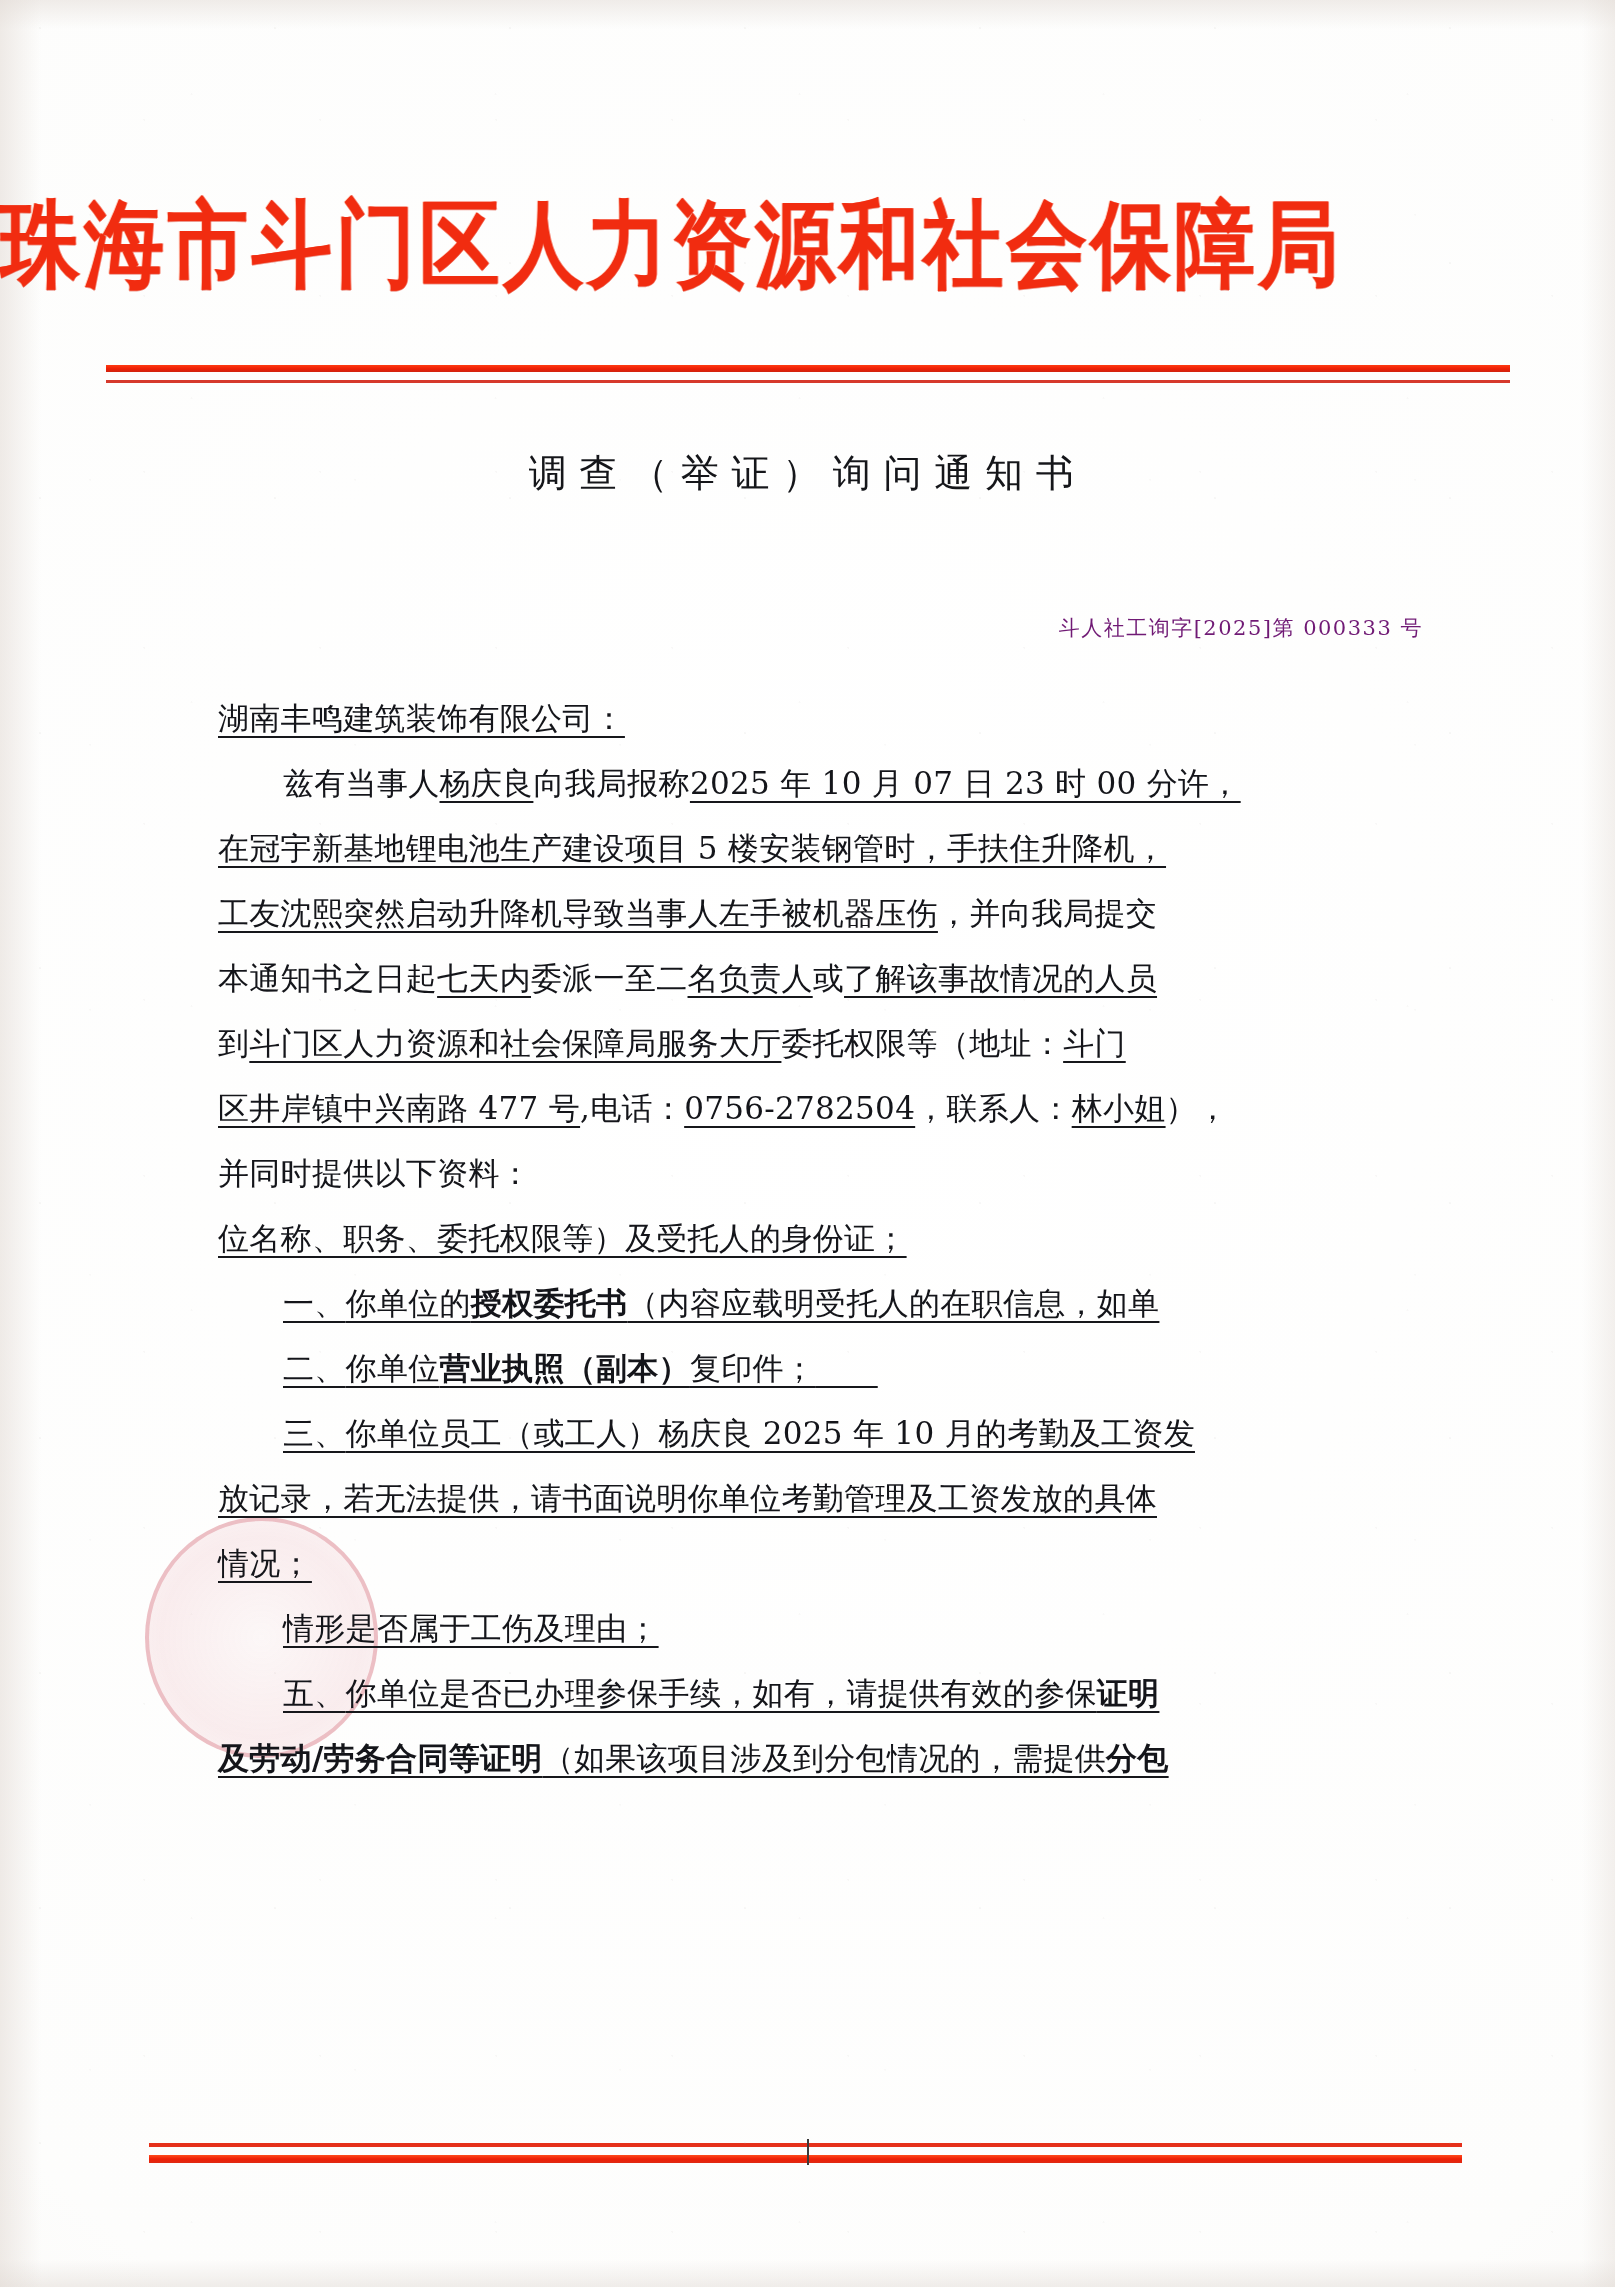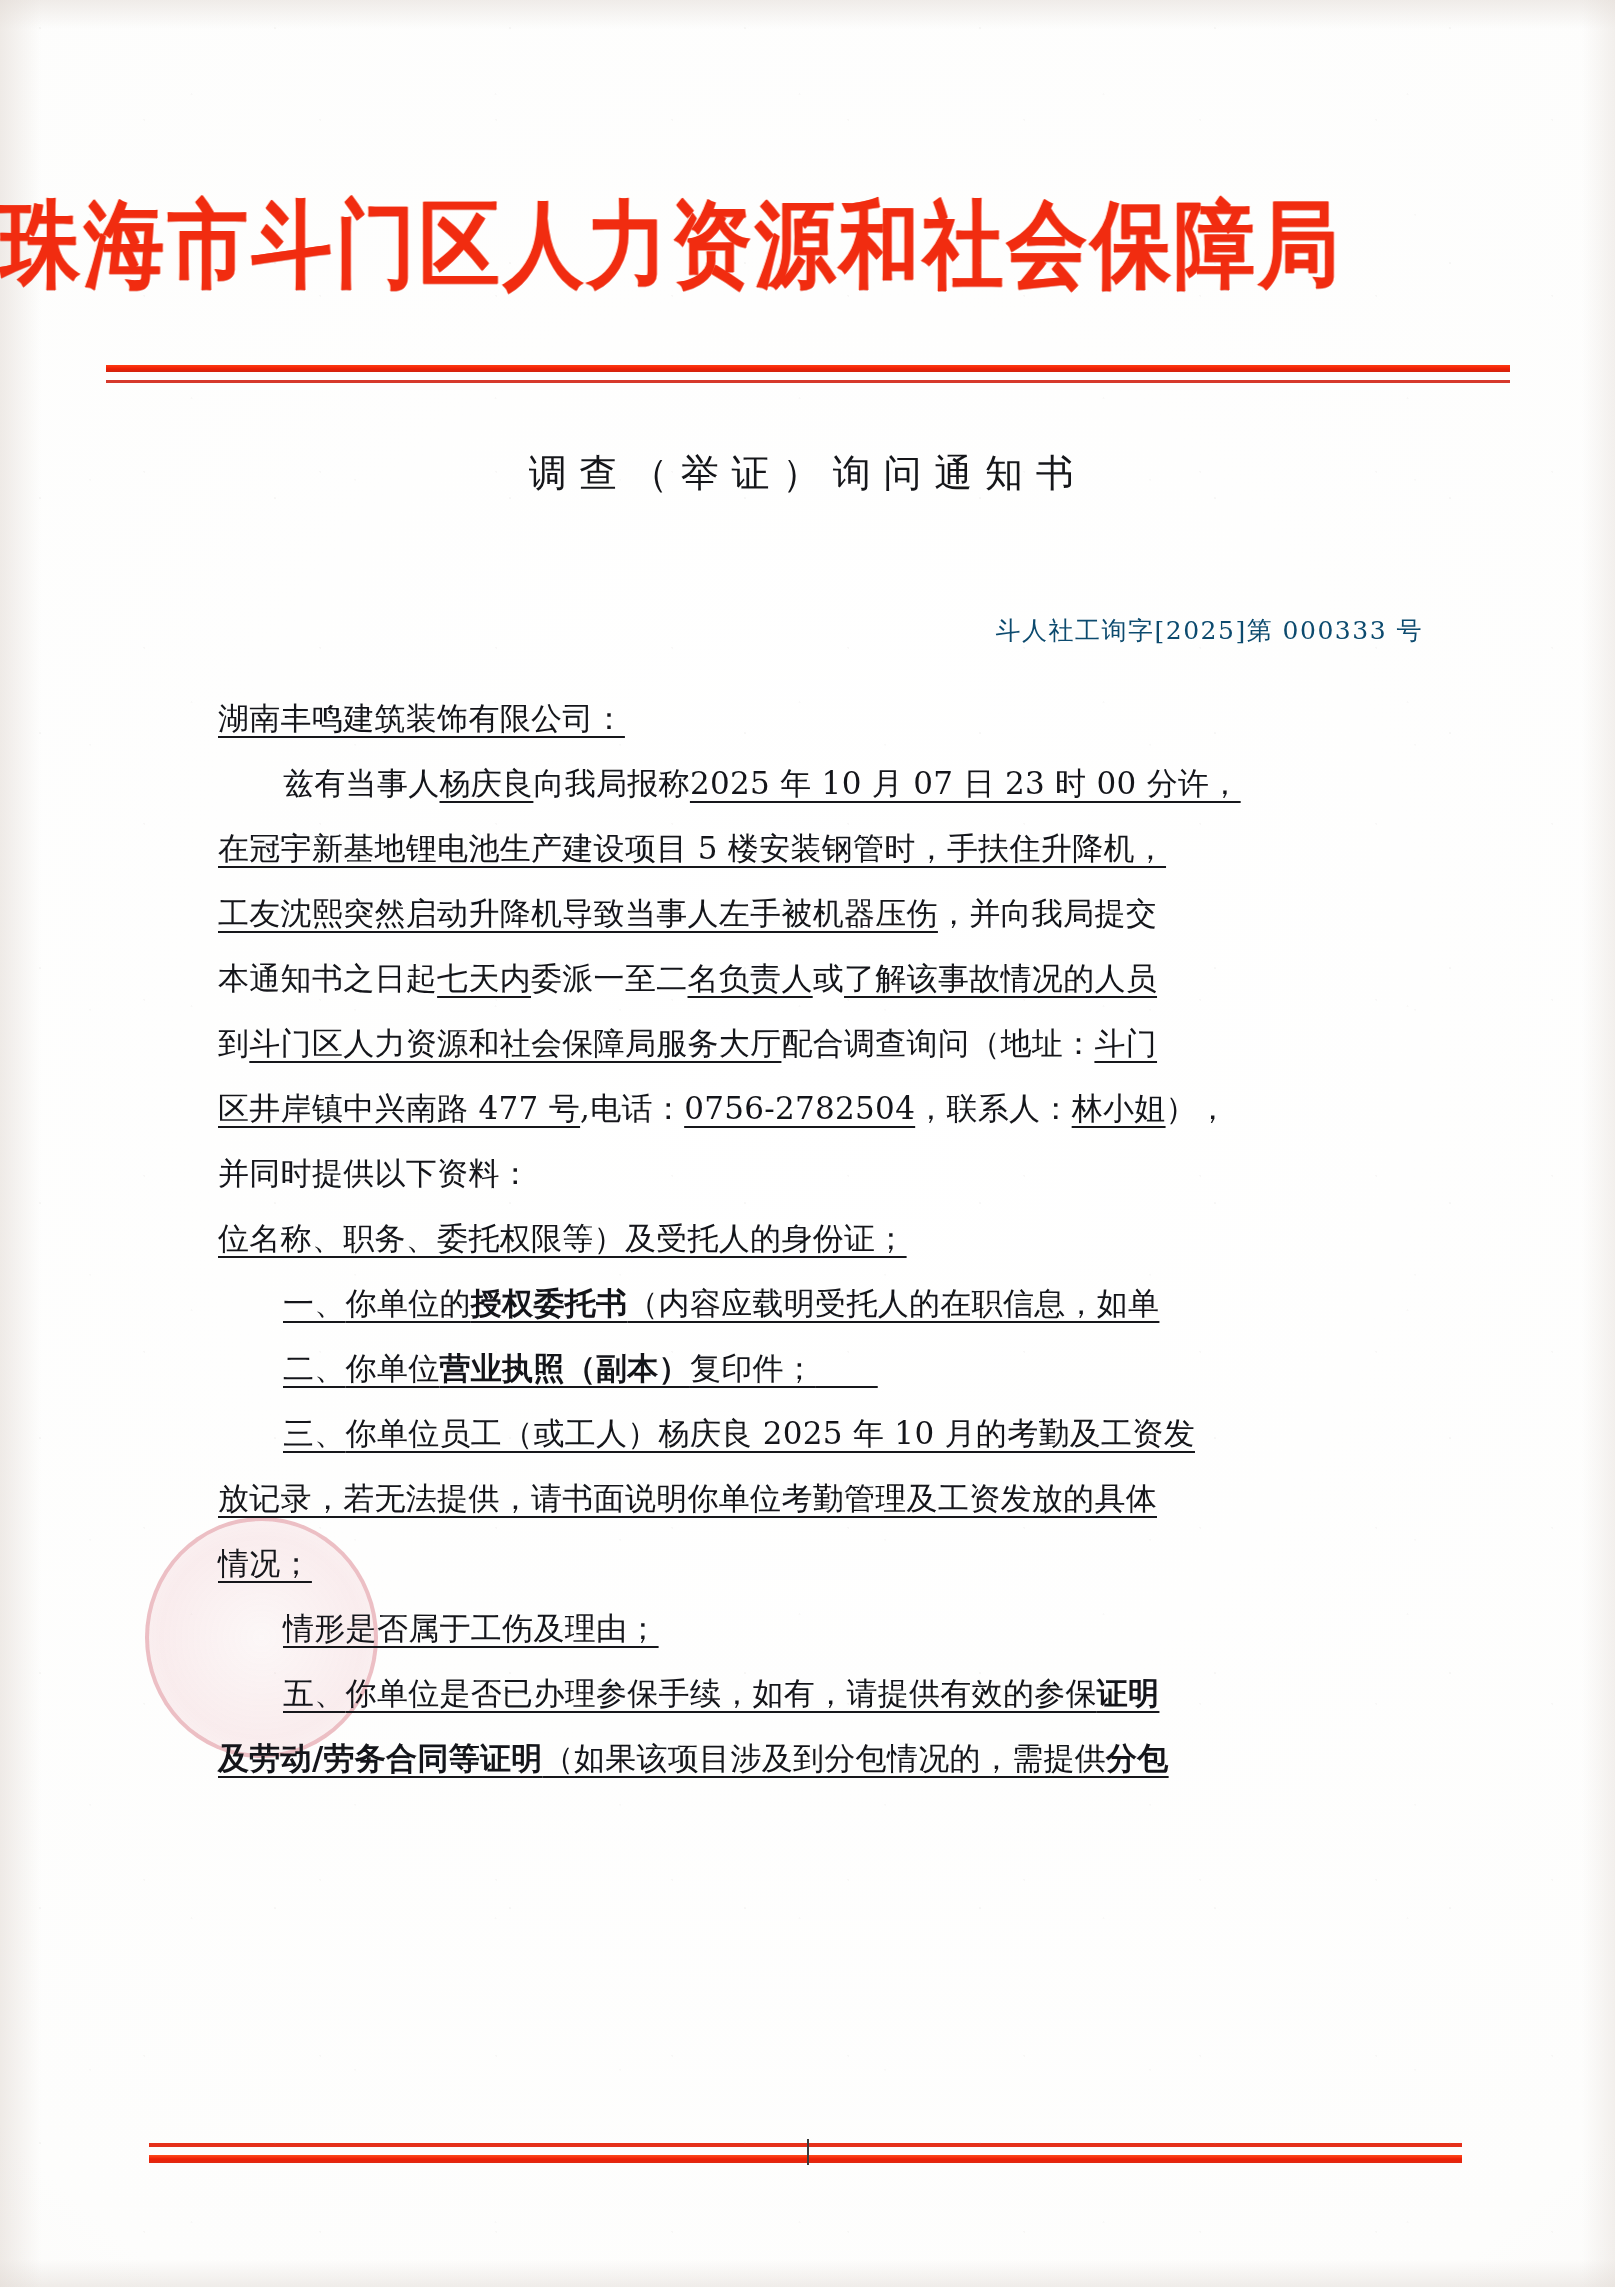--- a/index.html
+++ b/index.html
@@ -98,23 +98,23 @@
     letter-spacing: 12.7px;
     color: #15161a;
     white-space: nowrap;
   }
 
   
   .doc-number {
     position: absolute;
     right: 192px;
     top: 614px;
-    font-size: 25px;
+    font-size: 21px;
     letter-spacing: 1.5px;
-    color: #0c4a6e;
+    color: #701a75;
     white-space: nowrap;
   }
 
   
   .body-block {
     position: absolute;
     left: 218px;
     top: 686px;
     width: 1198px;
     font-size: 31px;
@@ -229,21 +229,21 @@
 
     <span class="line ind"><span>兹有当事人</span><span class="u">杨庆良</span><span>向我局报称</span><span class="u">2025 年 10 月 07 日 23 时 00 分许，</span></span>
 
     <span class="line"><span class="u">在冠宇新基地锂电池生产建设项目 5 楼安装钢管时，手扶住升降机，</span></span>
 
     <span class="line"><span class="u">工友沈熙突然启动升降机导致当事人左手被机器压伤</span><span>，并向我局提交</span></span>
 
 
     <span class="line"><span>本通知书之日起</span><span class="u">七天内</span><span>委派一至二</span><span class="u">名负责人</span><span>或</span><span class="u">了解该事故情况的人员</span></span>
 
-    <span class="line"><span>到</span><span class="u">斗门区人力资源和社会保障局服务大厅</span><span>配合调查询问（地址：</span><span class="u">斗门</span></span>
+    <span class="line"><span>到</span><span class="u">斗门区人力资源和社会保障局服务大厅</span><span>委托权限等（地址：</span><span class="u">斗门</span></span>
 
     <span class="line"><span class="u">区井岸镇中兴南路 477 号</span><span>,电话：</span><span class="u">0756-2782504</span><span>，联系人：</span><span class="u">林小姐</span><span>），</span></span>
 
     <span class="line"><span>并同时提供以下资料：</span></span>
 
     <div>
       <span class="line"><span class="u">位名称、职务、委托权限等）及受托人的身份证；</span></span>
       <span class="line ind-item"><span class="u">一、</span><span class="u">你单位的</span><span class="u b">授权委托书</span><span class="u">（内容应载明受托人的在职信息，如单</span></span>
 
       <span class="line ind-item"><span class="u">二、</span><span class="u">你单位</span><span class="u b">营业执照（副本）</span><span class="u">复印件；</span><span class="u">　　</span></span>

